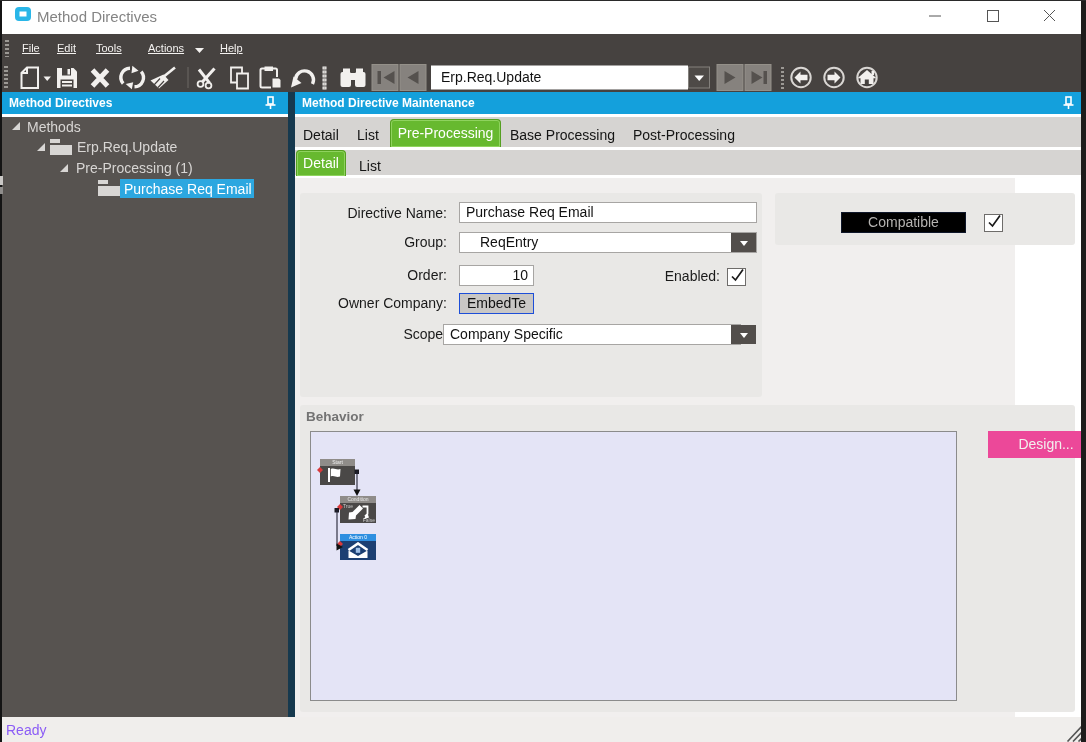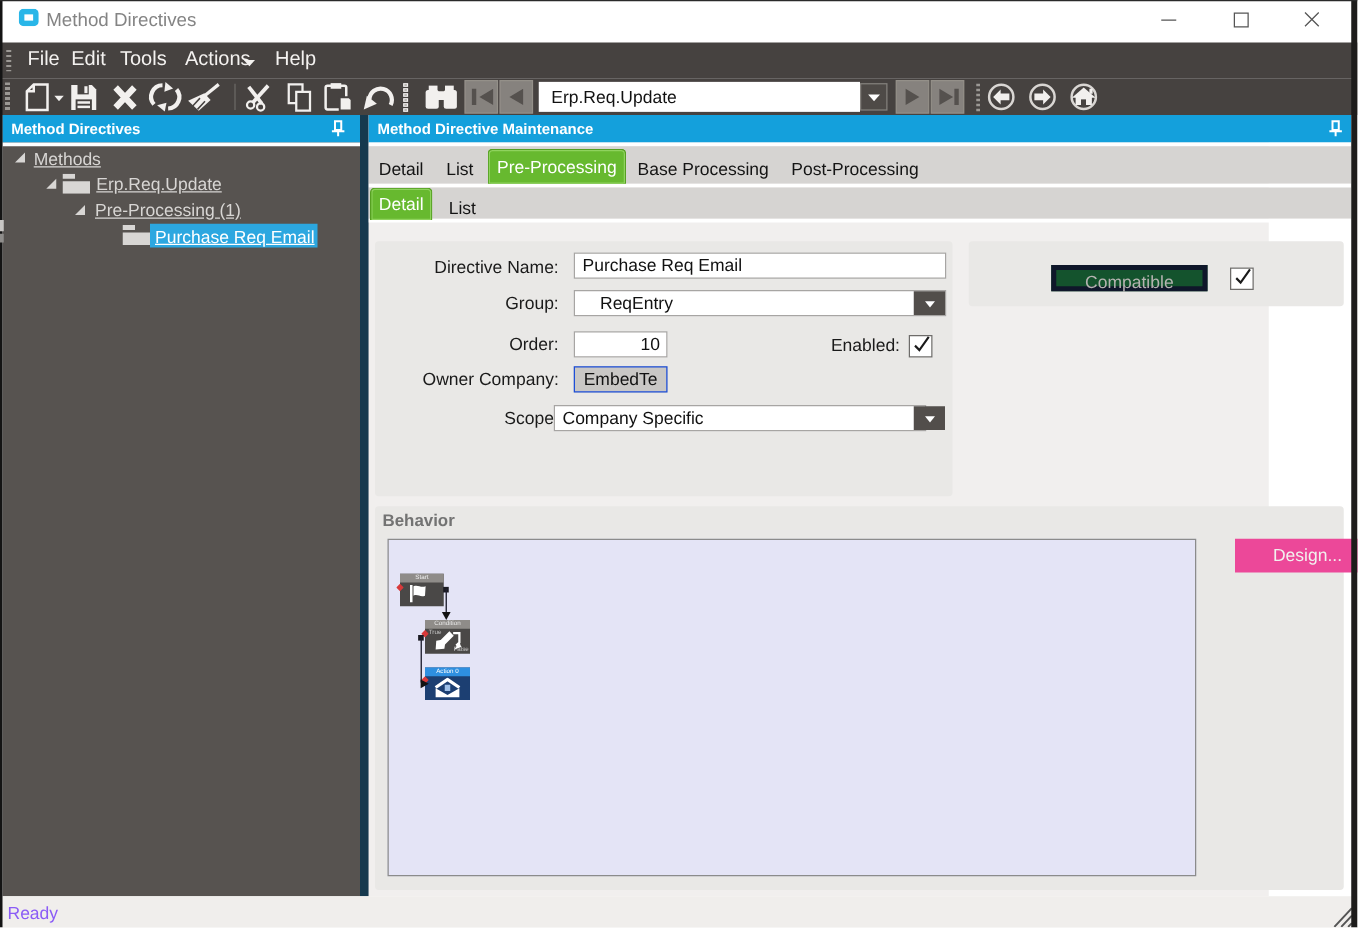--- a/index.html
+++ b/index.html
@@ -4,37 +4,37 @@
 <style>
 * { margin:0; padding:0; box-sizing:border-box; }
 html,body { width:1086px; height:742px; overflow:hidden; }
 body { font-family:"Liberation Sans", sans-serif; background:#fff; position:relative; }
 .abs { position:absolute; }
 
 
 #titlebar { left:0; top:0; width:1086px; height:34px; background:#fff; }
 #title-text { left:37px; top:8px; font-size:15px; color:#848484; }
 #menubar { left:0; top:34px; width:1086px; height:29px; background:#464240; }
-.menu-item { top:5px; font-size:16px; line-height:18px; color:#f4f2f0; }
+.menu-item { top:5px; font-size:11px; line-height:18px; color:#f4f2f0;text-decoration:underline; }
 #toolbar { left:0; top:63px; width:1086px; height:29px; background:#464240; }
 
 
 #b-left { left:0; top:0; width:2px; height:742px; background:#141414; }
 #b-right { left:1081px; top:0; width:5px; height:742px; background:#1d1c1b; }
 #b-top { left:0; top:0; width:1086px; height:1px; background:#2a2a2a; }
 
 
 .vgrip { width:4px; background-image:repeating-linear-gradient(#9b9894 0 2px, #464240 2px 4px); }
 
 
 #leftpanel { left:2px; top:92px; width:286px; height:625px; background:#575350; }
 #lp-header { left:0; top:0; width:286px; height:22px; background:#14a0dc; }
 .panel-title { font-size:12px; color:#fff; top:4px; left:7px; font-weight:bold; }
 #lp-line { left:0; top:22px; width:286px; height:3px; background:#fff; }
-.treerow { font-size:14px; line-height:16px; color:#d8d6d4; white-space:nowrap;text-decoration:underline; }
+.treerow { font-size:14px; line-height:16px; color:#d8d6d4; white-space:nowrap; }
 #splitter { left:288px; top:92px; width:7px; height:625px; background:#16394e; }
 #rightpanel { left:295px; top:92px; width:720px; height:625px; background:#f1efee; }
 #rp-header { left:0; top:0; width:786px; height:22px; background:#14a0dc; }
 #rp-line { left:0; top:22px; width:786px; height:3px; background:#fff; }
 #tabbar { left:0; top:25px; width:786px; height:30px; background:#d6d4d2; }
 #tabline { left:0; top:55px; width:786px; height:3px; background:#fff; }
 #subtabbar { left:0; top:58px; width:786px; height:25px; background:#d6d4d2; }
 #subtabline { left:0; top:83px; width:786px; height:3px; background:#fff; }
 .tab { font-size:14px; line-height:16px; color:#141414; }
 .greentab { background:#67b92f; border:1px solid #559f21; border-bottom:none; border-radius:4px 4px 0 0; color:#fff; font-size:14px; text-align:center; box-shadow:inset 0 0 0 1px #8fd35e; }
@@ -262,21 +262,21 @@
         <path d="M4 10.5 L7.5 14 L15 3.5" stroke="#1a1a1a" stroke-width="1.7" fill="none"></path>
       </svg>
     </div>
   <div class="abs lbl" style="left:30px;top:203px;width:122px">Owner Company:</div>
   <div class="abs" style="left:164px;top:201px;width:75px;height:21px;background:#c9c7c5;border:1px solid #1d4ed8;font-size:14px;text-align:center;line-height:19px;color:#111">EmbedTe</div>
   <div class="abs lbl" style="left:30px;top:234px;width:122px">Scope:</div>
   <div class="abs tbox" style="left:148px;top:232px;width:298px;height:21px;line-height:19px;padding-left:6px">Company Specific</div>
   <div class="abs ddbtn" style="left:436px;top:233px;width:25px;height:19px"></div>
 
   <div class="abs" id="compatpanel"></div>
-  <div class="abs" style="left:546px;top:120px;width:125px;height:21px;background:#14532d;border:4px solid #0f172a;color:#b5b3b1;font-size:14px;text-align:center;line-height:19px">Compatible</div>
+  <div class="abs" style="left:546px;top:120px;width:125px;height:21px;background:#000000;border:1px solid #0f172a;color:#b5b3b1;font-size:14px;text-align:center;line-height:19px">Compatible</div>
   <div class="abs cb" style="left:689px;top:122px;width:19px;height:18px;overflow:visible">
       <svg width="20" height="20" viewBox="0 0 20 20" style="position:absolute;left:0;top:-3px;overflow:visible">
         <path d="M4 10.5 L7.5 14 L15 3.5" stroke="#1a1a1a" stroke-width="1.7" fill="none"></path>
       </svg>
     </div>
 
   <div class="abs" id="behavpanel"></div>
   <div class="abs" style="left:11px;top:317px;font-size:13.5px;font-weight:bold;color:#737373">Behavior</div>
 </div>
 

